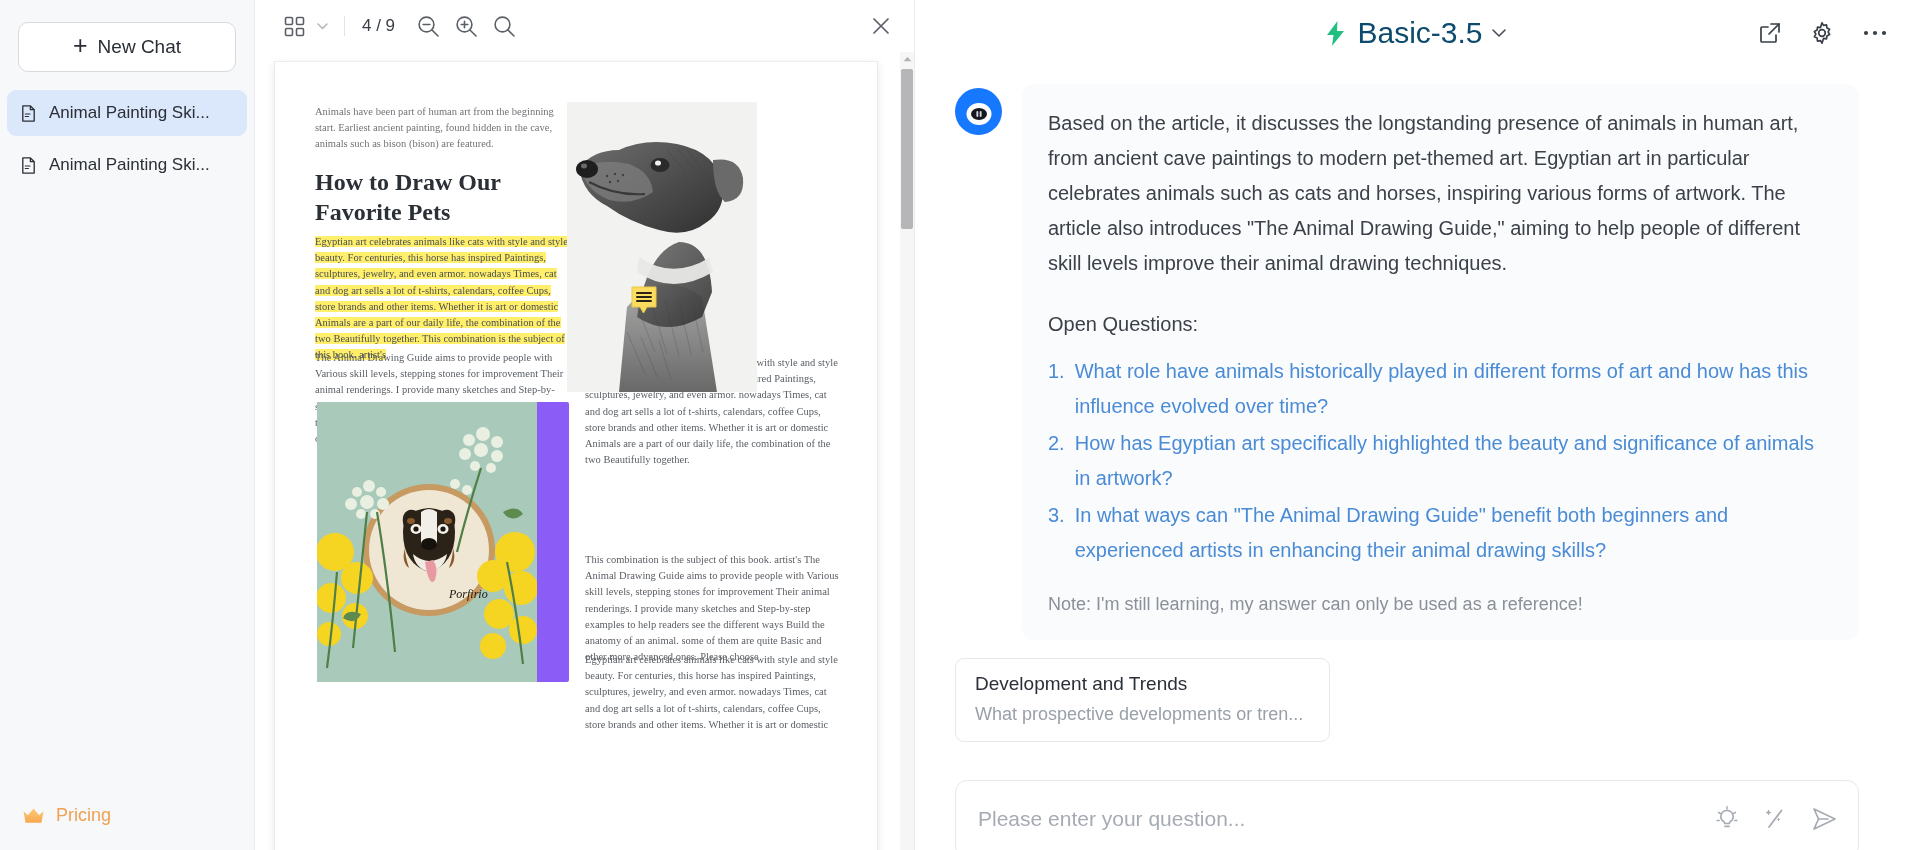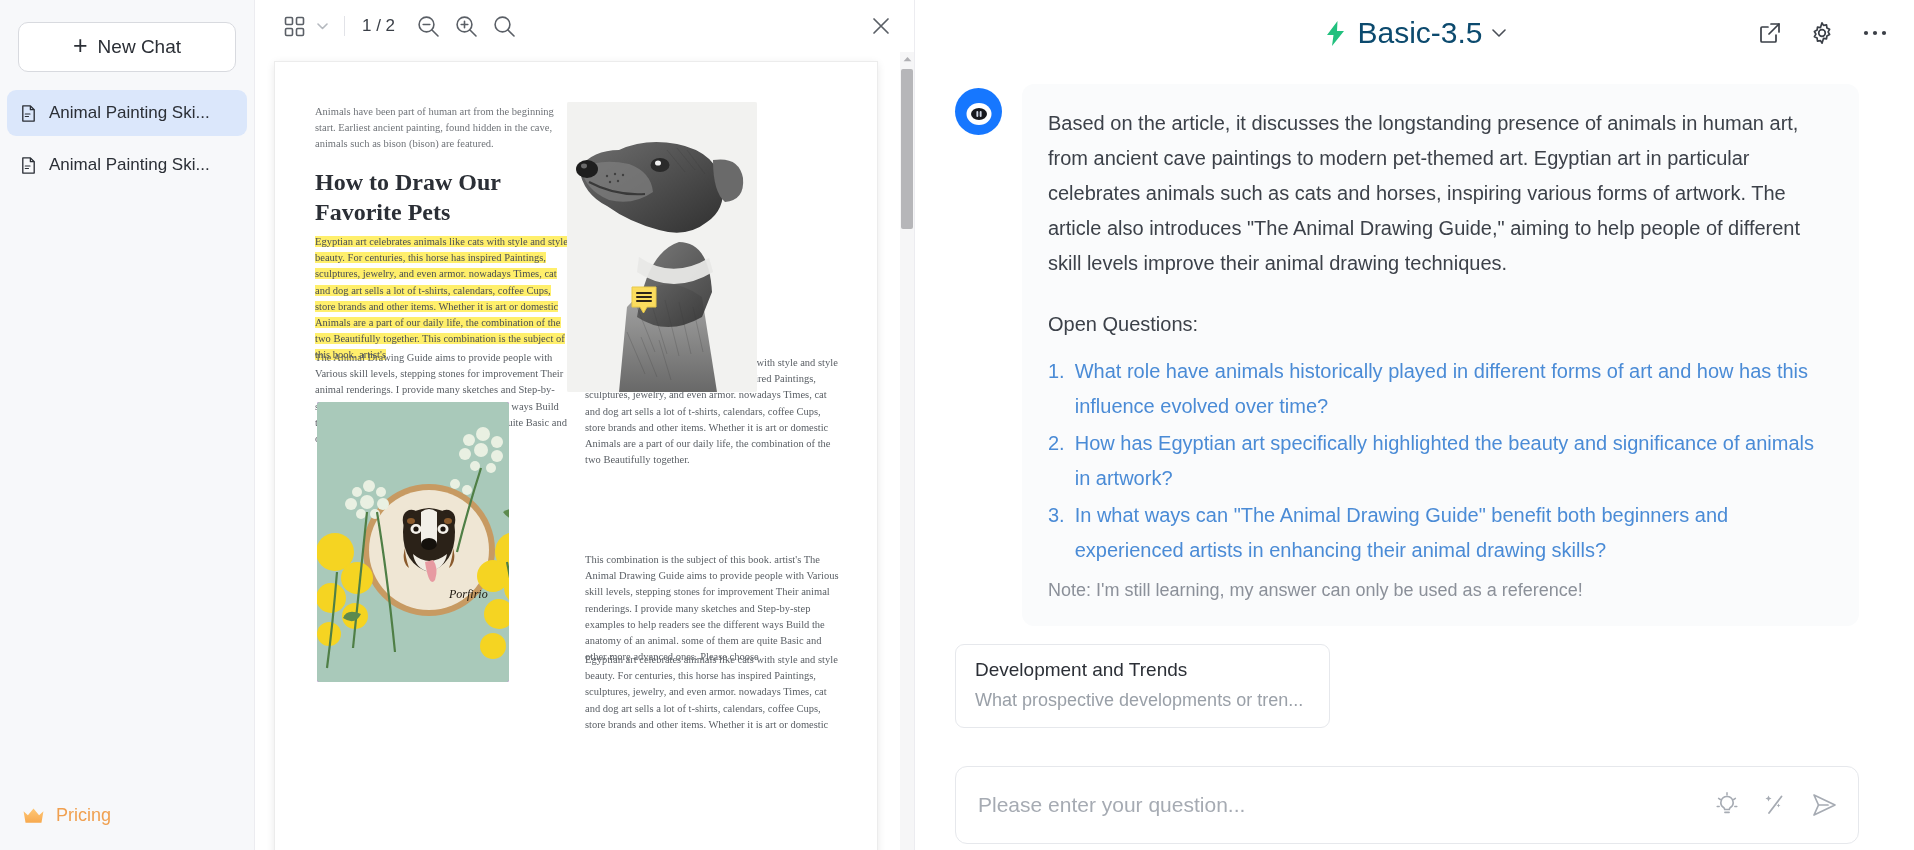--- a/index.html
+++ b/index.html
@@ -135,22 +135,22 @@
     font-family: "Liberation Serif", serif;
   }
 
   .sketch-img {
     position: absolute; left: 292px; top: 40px;
     width: 190px; height: 290px;
     border-radius: 2px; overflow: hidden; background: #f4f4f3;
   }
   .photo-img {
     position: absolute; left: 42px; top: 340px;
-    width: 192px; height: 280px;
-    border-radius: 2px; overflow: hidden; background: #d946ef;
+    width: 252px; height: 280px;
+    border-radius: 2px; overflow: hidden; background: #8b5cf6;
   }
   .comment-marker {
     position: absolute; left: 355px; top: 223px;
     width: 28px; height: 33px; cursor: pointer;
   }
 
   .pdf-scrollbar {
     position: absolute; right: 0; top: 0; width: 14px; bottom: 0;
     background: #f6f6f7; cursor: pointer;
   }
@@ -208,21 +208,21 @@
   }
   .bubble p { font-size: 20px; line-height: 35px; color: #3c4149; }
   .bubble .open-q { font-size: 20px; line-height: 35px; color: #3c4149; margin-top: 26px; }
   .q-list { margin-top: 12px; padding: 0; list-style: none; }
   .q-list li {
     display: flex; gap: 10px;
     font-size: 20px; line-height: 35px; color: #4a8bd6;
     margin-bottom: 2px; cursor: pointer;
   }
   .q-num { color: #4a8bd6; flex: 0 0 auto; }
-  .note { margin-top: 8px; font-size: 18px; line-height: 28px; color: #8b9099; }
+  .note { margin-top: 22px; font-size: 18px; line-height: 28px; color: #8b9099; }
 
   .suggest-row {
     display: flex; gap: 24px;
     padding: 18px 55px 16px 40px;
   }
   .suggest-card {
     flex: 1; min-width: 0;
     border: 1px solid #e6e8ec;
     border-radius: 9px;
     padding: 14px 19px 16px 19px;
@@ -307,21 +307,21 @@
           <rect x="1.5" y="12.5" width="7" height="7" rx="1.2" fill="none" stroke="#5a5f66" stroke-width="1.6"></rect>
           <rect x="12.5" y="12.5" width="7" height="7" rx="1.2" fill="none" stroke="#5a5f66" stroke-width="1.6"></rect>
         </svg>
       </div>
       <div class="tb-chevron">
         <svg width="11" height="7" viewBox="0 0 11 7">
           <path d="M1 1l4.5 4.5L10 1" fill="none" stroke="#b5b9bf" stroke-width="1.6" stroke-linecap="round" stroke-linejoin="round"></path>
         </svg>
       </div>
       <div class="tb-sep"></div>
-      <span class="page-ind">1 / 2</span>
+      <span class="page-ind">4 / 9</span>
       <div class="tb-btn">
         <svg width="25" height="25" viewBox="0 0 25 25">
           <circle cx="10.5" cy="10.5" r="7.4" fill="none" stroke="#5a5f66" stroke-width="1.6"></circle>
           <path d="M7.2 10.5h6.6" stroke="#5a5f66" stroke-width="1.6" stroke-linecap="round"></path>
           <path d="M16 16l6 6" stroke="#5a5f66" stroke-width="1.6" stroke-linecap="round"></path>
         </svg>
       </div>
       <div class="tb-btn">
         <svg width="25" height="25" viewBox="0 0 25 25">
           <circle cx="10.5" cy="10.5" r="7.4" fill="none" stroke="#5a5f66" stroke-width="1.6"></circle>

